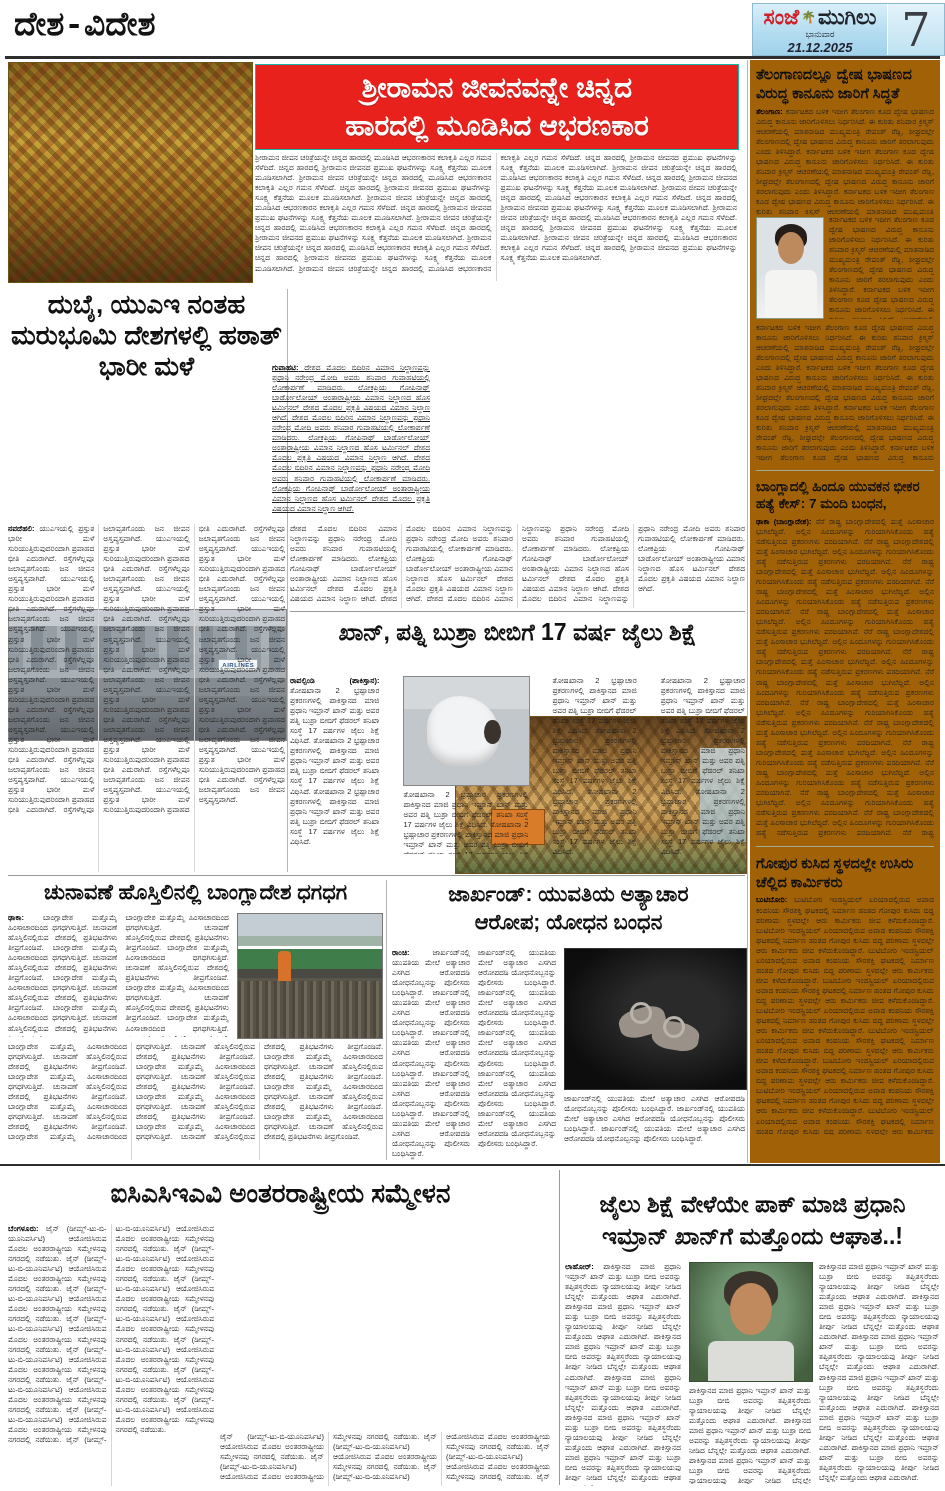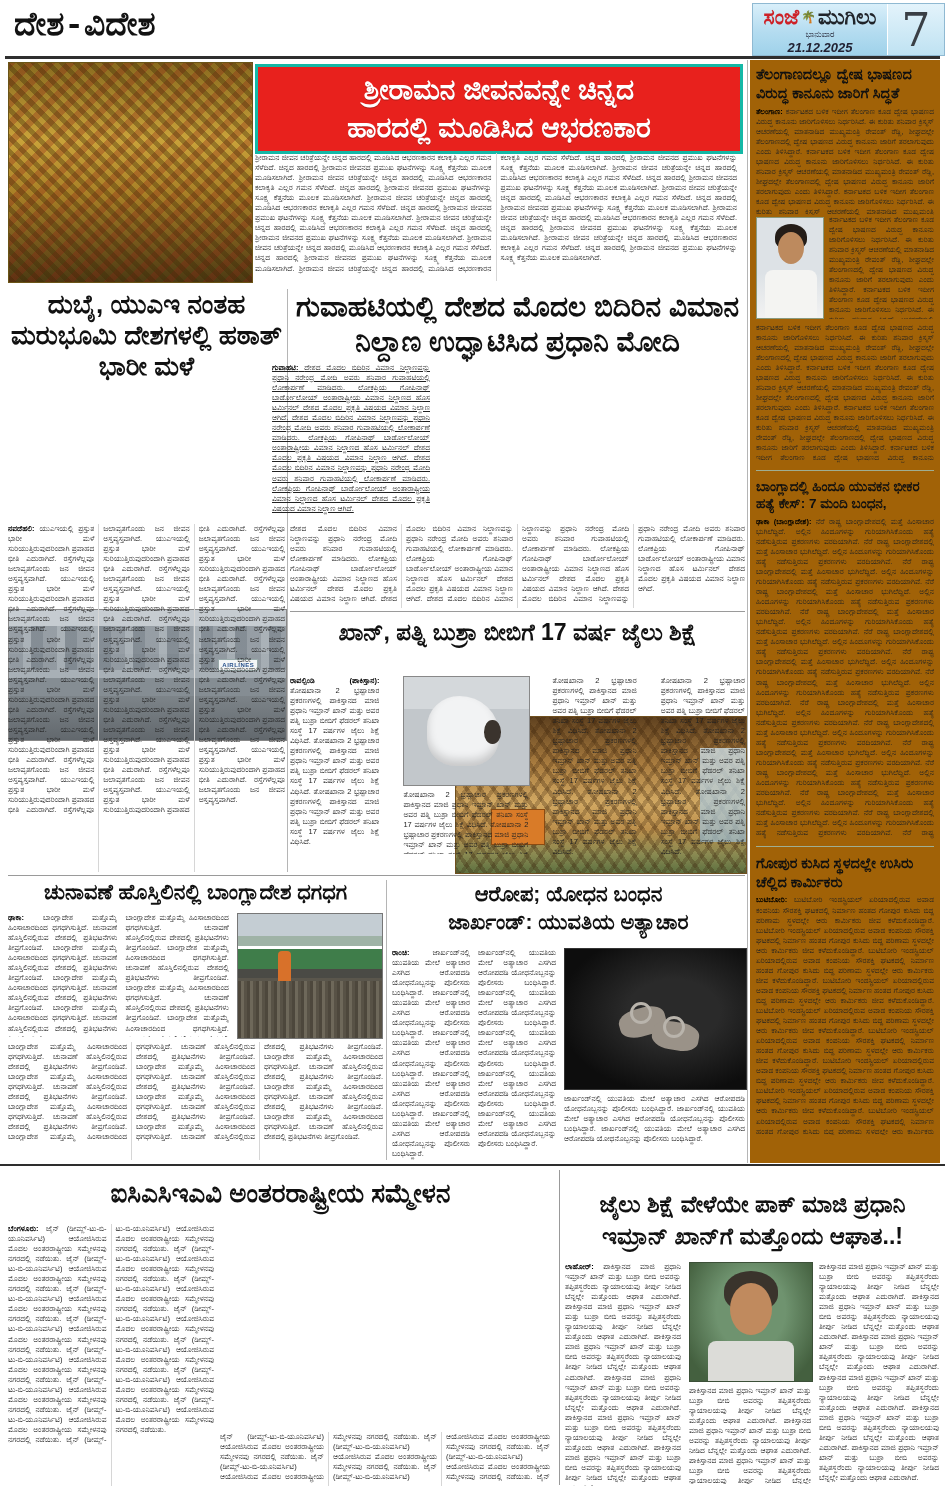--- a/index.html
+++ b/index.html
@@ -15,21 +15,21 @@
   .rail{background:#a16207;}
   .rail-divider{height:1px;background:#9fae92;margin:7px 0;}
   .photo{position:relative;overflow:hidden;}
   
   .masthead{display:flex;border:1px solid #8fb9d2;background:linear-gradient(180deg,#d9effa 0%,#b4dcf0 55%,#9fd2ea 100%);}
   .masthead-name{font-size:21px;font-weight:bold;letter-spacing:0px;white-space:nowrap;}
   .m-red{color:#cd2127;}
   .m-dark{color:#20242a;}
   .pageno{font-family:"DejaVu Serif","Liberation Serif",serif;font-weight:normal;font-size:46px;color:#3a3f45;line-height:1;}
   
-  .redbox{background:#e8211d;border:3px solid #14b8a6;color:#ffffff;display:flex;flex-direction:column;justify-content:center;}
+  .redbox{background:#e8211d;border:1px solid #14b8a6;color:#ffffff;display:flex;flex-direction:column;justify-content:center;}
   .redbox div{font-size:28px;font-weight:bold;line-height:1.35;text-align:center;text-shadow:0 1px 0 rgba(0,0,0,.25);}
   
   .photo-temple{background:
      repeating-linear-gradient(45deg, rgba(60,40,5,.35) 0 5px, rgba(0,0,0,0) 5px 10px),
      repeating-linear-gradient(-45deg, rgba(140,30,20,.30) 0 7px, rgba(0,0,0,0) 7px 14px),
      linear-gradient(180deg,#8a6b1f 0%,#c9a23a 35%,#a87f26 60%,#6f521a 85%,#4c3a12 100%);}
   .photo-flood{background:linear-gradient(180deg,#c6ccd1 0 34%,#a8b0b6 34% 52%,#858d93 52% 70%,#70777c 70% 100%);}
   .flood-buildings{position:absolute;left:0;top:12%;width:100%;height:34%;
      background:repeating-linear-gradient(90deg,#8e969d 0 14px,#a5adb3 14px 22px,#79828a 22px 34px);opacity:.85;}
   .flood-road{position:absolute;left:0;bottom:0;width:100%;height:34%;
@@ -152,21 +152,20 @@
     <div class="flood-sign">AIRLINES</div>
   </div>
 
   <div class="abs body-text colrule" style="left:8px;top:524px;width:277px;height:348px;column-count:3;">
     <span class="dateline">ನವದೆಹಲಿ:</span>
     <span>ಯುಎಇಯಲ್ಲಿ ಪ್ರಸ್ತುತ ಭಾರೀ ಮಳೆ ಸುರಿಯುತ್ತಿರುವುದರಿಂದಾಗಿ ಪ್ರವಾಹದ ಭೀತಿ ಎದುರಾಗಿದೆ. ರಸ್ತೆಗಳೆಲ್ಲವೂ ಜಲಾವೃತಗೊಂಡು ಜನ ಜೀವನ ಅಸ್ತವ್ಯಸ್ತವಾಗಿದೆ. ಯುಎಇಯಲ್ಲಿ ಪ್ರಸ್ತುತ ಭಾರೀ ಮಳೆ ಸುರಿಯುತ್ತಿರುವುದರಿಂದಾಗಿ ಪ್ರವಾಹದ ಭೀತಿ ಎದುರಾಗಿದೆ. ರಸ್ತೆಗಳೆಲ್ಲವೂ ಜಲಾವೃತಗೊಂಡು ಜನ ಜೀವನ ಅಸ್ತವ್ಯಸ್ತವಾಗಿದೆ. ಯುಎಇಯಲ್ಲಿ ಪ್ರಸ್ತುತ ಭಾರೀ ಮಳೆ ಸುರಿಯುತ್ತಿರುವುದರಿಂದಾಗಿ ಪ್ರವಾಹದ ಭೀತಿ ಎದುರಾಗಿದೆ. ರಸ್ತೆಗಳೆಲ್ಲವೂ ಜಲಾವೃತಗೊಂಡು ಜನ ಜೀವನ ಅಸ್ತವ್ಯಸ್ತವಾಗಿದೆ. ಯುಎಇಯಲ್ಲಿ ಪ್ರಸ್ತುತ ಭಾರೀ ಮಳೆ ಸುರಿಯುತ್ತಿರುವುದರಿಂದಾಗಿ ಪ್ರವಾಹದ ಭೀತಿ ಎದುರಾಗಿದೆ. ರಸ್ತೆಗಳೆಲ್ಲವೂ ಜಲಾವೃತಗೊಂಡು ಜನ ಜೀವನ ಅಸ್ತವ್ಯಸ್ತವಾಗಿದೆ. ಯುಎಇಯಲ್ಲಿ ಪ್ರಸ್ತುತ ಭಾರೀ ಮಳೆ ಸುರಿಯುತ್ತಿರುವುದರಿಂದಾಗಿ ಪ್ರವಾಹದ ಭೀತಿ ಎದುರಾಗಿದೆ. ರಸ್ತೆಗಳೆಲ್ಲವೂ ಜಲಾವೃತಗೊಂಡು ಜನ ಜೀವನ ಅಸ್ತವ್ಯಸ್ತವಾಗಿದೆ. ಯುಎಇಯಲ್ಲಿ ಪ್ರಸ್ತುತ ಭಾರೀ ಮಳೆ ಸುರಿಯುತ್ತಿರುವುದರಿಂದಾಗಿ ಪ್ರವಾಹದ ಭೀತಿ ಎದುರಾಗಿದೆ. ರಸ್ತೆಗಳೆಲ್ಲವೂ ಜಲಾವೃತಗೊಂಡು ಜನ ಜೀವನ ಅಸ್ತವ್ಯಸ್ತವಾಗಿದೆ. ಯುಎಇಯಲ್ಲಿ ಪ್ರಸ್ತುತ ಭಾರೀ ಮಳೆ ಸುರಿಯುತ್ತಿರುವುದರಿಂದಾಗಿ ಪ್ರವಾಹದ ಭೀತಿ ಎದುರಾಗಿದೆ. ರಸ್ತೆಗಳೆಲ್ಲವೂ ಜಲಾವೃತಗೊಂಡು ಜನ ಜೀವನ ಅಸ್ತವ್ಯಸ್ತವಾಗಿದೆ. ಯುಎಇಯಲ್ಲಿ ಪ್ರಸ್ತುತ ಭಾರೀ ಮಳೆ ಸುರಿಯುತ್ತಿರುವುದರಿಂದಾಗಿ ಪ್ರವಾಹದ ಭೀತಿ ಎದುರಾಗಿದೆ. ರಸ್ತೆಗಳೆಲ್ಲವೂ ಜಲಾವೃತಗೊಂಡು ಜನ ಜೀವನ ಅಸ್ತವ್ಯಸ್ತವಾಗಿದೆ. ಯುಎಇಯಲ್ಲಿ ಪ್ರಸ್ತುತ ಭಾರೀ ಮಳೆ ಸುರಿಯುತ್ತಿರುವುದರಿಂದಾಗಿ ಪ್ರವಾಹದ ಭೀತಿ ಎದುರಾಗಿದೆ. ರಸ್ತೆಗಳೆಲ್ಲವೂ ಜಲಾವೃತಗೊಂಡು ಜನ ಜೀವನ ಅಸ್ತವ್ಯಸ್ತವಾಗಿದೆ. ಯುಎಇಯಲ್ಲಿ ಪ್ರಸ್ತುತ ಭಾರೀ ಮಳೆ ಸುರಿಯುತ್ತಿರುವುದರಿಂದಾಗಿ ಪ್ರವಾಹದ ಭೀತಿ ಎದುರಾಗಿದೆ. ರಸ್ತೆಗಳೆಲ್ಲವೂ ಜಲಾವೃತಗೊಂಡು ಜನ ಜೀವನ ಅಸ್ತವ್ಯಸ್ತವಾಗಿದೆ. ಯುಎಇಯಲ್ಲಿ ಪ್ರಸ್ತುತ ಭಾರೀ ಮಳೆ ಸುರಿಯುತ್ತಿರುವುದರಿಂದಾಗಿ ಪ್ರವಾಹದ ಭೀತಿ ಎದುರಾಗಿದೆ. ರಸ್ತೆಗಳೆಲ್ಲವೂ ಜಲಾವೃತಗೊಂಡು ಜನ ಜೀವನ ಅಸ್ತವ್ಯಸ್ತವಾಗಿದೆ. ಯುಎಇಯಲ್ಲಿ ಪ್ರಸ್ತುತ ಭಾರೀ ಮಳೆ ಸುರಿಯುತ್ತಿರುವುದರಿಂದಾಗಿ ಪ್ರವಾಹದ ಭೀತಿ ಎದುರಾಗಿದೆ. ರಸ್ತೆಗಳೆಲ್ಲವೂ ಜಲಾವೃತಗೊಂಡು ಜನ ಜೀವನ ಅಸ್ತವ್ಯಸ್ತವಾಗಿದೆ. ಯುಎಇಯಲ್ಲಿ ಪ್ರಸ್ತುತ ಭಾರೀ ಮಳೆ ಸುರಿಯುತ್ತಿರುವುದರಿಂದಾಗಿ ಪ್ರವಾಹದ ಭೀತಿ ಎದುರಾಗಿದೆ. ರಸ್ತೆಗಳೆಲ್ಲವೂ ಜಲಾವೃತಗೊಂಡು ಜನ ಜೀವನ ಅಸ್ತವ್ಯಸ್ತವಾಗಿದೆ. ಯುಎಇಯಲ್ಲಿ ಪ್ರಸ್ತುತ ಭಾರೀ ಮಳೆ ಸುರಿಯುತ್ತಿರುವುದರಿಂದಾಗಿ ಪ್ರವಾಹದ ಭೀತಿ ಎದುರಾಗಿದೆ. ರಸ್ತೆಗಳೆಲ್ಲವೂ ಜಲಾವೃತಗೊಂಡು ಜನ ಜೀವನ ಅಸ್ತವ್ಯಸ್ತವಾಗಿದೆ. ಯುಎಇಯಲ್ಲಿ ಪ್ರಸ್ತುತ ಭಾರೀ ಮಳೆ ಸುರಿಯುತ್ತಿರುವುದರಿಂದಾಗಿ ಪ್ರವಾಹದ ಭೀತಿ ಎದುರಾಗಿದೆ. ರಸ್ತೆಗಳೆಲ್ಲವೂ ಜಲಾವೃತಗೊಂಡು ಜನ ಜೀವನ ಅಸ್ತವ್ಯಸ್ತವಾಗಿದೆ. ಯುಎಇಯಲ್ಲಿ ಪ್ರಸ್ತುತ ಭಾರೀ ಮಳೆ ಸುರಿಯುತ್ತಿರುವುದರಿಂದಾಗಿ ಪ್ರವಾಹದ ಭೀತಿ ಎದುರಾಗಿದೆ. ರಸ್ತೆಗಳೆಲ್ಲವೂ ಜಲಾವೃತಗೊಂಡು ಜನ ಜೀವನ ಅಸ್ತವ್ಯಸ್ತವಾಗಿದೆ. ಯುಎಇಯಲ್ಲಿ ಪ್ರಸ್ತುತ ಭಾರೀ ಮಳೆ ಸುರಿಯುತ್ತಿರುವುದರಿಂದಾಗಿ ಪ್ರವಾಹದ ಭೀತಿ ಎದುರಾಗಿದೆ. ರಸ್ತೆಗಳೆಲ್ಲವೂ ಜಲಾವೃತಗೊಂಡು ಜನ ಜೀವನ ಅಸ್ತವ್ಯಸ್ತವಾಗಿದೆ.</span>
   </div>
 
   <div class="abs vline" style="left:287px;top:289px;height:583px;"></div>
 
-  <div class="abs headline" style="left:290px;top:289px;width:455px;font-size:28px;line-height:1.25;">ಗುವಾಹಟಿಯಲ್ಲಿ ದೇಶದ ಮೊದಲ ಬಿದಿರಿನ ವಿಮಾನ ನಿಲ್ದಾಣ ಉದ್ಘಾಟಿಸಿದ ಪ್ರಧಾನಿ ಮೋದಿ</div>
 
   <div class="abs body-text" style="left:272px;top:363px;width:158px;height:156px;text-decoration:underline;">
     <span class="dateline">ಗುವಾಹಟಿ:</span>
     <span>ದೇಶದ ಮೊದಲ ಬಿದಿರಿನ ವಿಮಾನ ನಿಲ್ದಾಣವನ್ನು ಪ್ರಧಾನಿ ನರೇಂದ್ರ ಮೋದಿ ಅವರು ಶನಿವಾರ ಗುವಾಹಟಿಯಲ್ಲಿ ಲೋಕಾರ್ಪಣೆ ಮಾಡಿದರು. ಲೋಕಪ್ರಿಯ ಗೋಪಿನಾಥ್ ಬಾರ್ಡೋಲೋಯ್ ಅಂತಾರಾಷ್ಟ್ರೀಯ ವಿಮಾನ ನಿಲ್ದಾಣದ ಹೊಸ ಟರ್ಮಿನಲ್ ದೇಶದ ಮೊದಲ ಪ್ರಕೃತಿ ವಿಷಯದ ವಿಮಾನ ನಿಲ್ದಾಣ ಆಗಿದೆ. ದೇಶದ ಮೊದಲ ಬಿದಿರಿನ ವಿಮಾನ ನಿಲ್ದಾಣವನ್ನು ಪ್ರಧಾನಿ ನರೇಂದ್ರ ಮೋದಿ ಅವರು ಶನಿವಾರ ಗುವಾಹಟಿಯಲ್ಲಿ ಲೋಕಾರ್ಪಣೆ ಮಾಡಿದರು. ಲೋಕಪ್ರಿಯ ಗೋಪಿನಾಥ್ ಬಾರ್ಡೋಲೋಯ್ ಅಂತಾರಾಷ್ಟ್ರೀಯ ವಿಮಾನ ನಿಲ್ದಾಣದ ಹೊಸ ಟರ್ಮಿನಲ್ ದೇಶದ ಮೊದಲ ಪ್ರಕೃತಿ ವಿಷಯದ ವಿಮಾನ ನಿಲ್ದಾಣ ಆಗಿದೆ. ದೇಶದ ಮೊದಲ ಬಿದಿರಿನ ವಿಮಾನ ನಿಲ್ದಾಣವನ್ನು ಪ್ರಧಾನಿ ನರೇಂದ್ರ ಮೋದಿ ಅವರು ಶನಿವಾರ ಗುವಾಹಟಿಯಲ್ಲಿ ಲೋಕಾರ್ಪಣೆ ಮಾಡಿದರು. ಲೋಕಪ್ರಿಯ ಗೋಪಿನಾಥ್ ಬಾರ್ಡೋಲೋಯ್ ಅಂತಾರಾಷ್ಟ್ರೀಯ ವಿಮಾನ ನಿಲ್ದಾಣದ ಹೊಸ ಟರ್ಮಿನಲ್ ದೇಶದ ಮೊದಲ ಪ್ರಕೃತಿ ವಿಷಯದ ವಿಮಾನ ನಿಲ್ದಾಣ ಆಗಿದೆ.</span>
   </div>
 
   <div class="abs photo photo-airport" style="left:455px;top:363px;width:290px;height:156px;border:1px solid #70501f;">
     <div class="airport-machine"></div>
     <div class="airport-glass"></div>
   </div>
@@ -221,22 +220,22 @@
     </div>
   </div>
 
   <div class="abs body-text colrule" style="left:8px;top:1042px;width:375px;height:118px;column-count:3;">
     <span>ಬಾಂಗ್ಲಾದೇಶ ಮತ್ತೊಮ್ಮೆ ಹಿಂಸಾಚಾರದಿಂದ ಧಗಧಗಿಸುತ್ತಿದೆ. ಚುನಾವಣೆ ಹೊಸ್ತಿಲಿನಲ್ಲಿರುವ ದೇಶದಲ್ಲಿ ಪ್ರತಿಭಟನೆಗಳು ತೀವ್ರಗೊಂಡಿವೆ. ಬಾಂಗ್ಲಾದೇಶ ಮತ್ತೊಮ್ಮೆ ಹಿಂಸಾಚಾರದಿಂದ ಧಗಧಗಿಸುತ್ತಿದೆ. ಚುನಾವಣೆ ಹೊಸ್ತಿಲಿನಲ್ಲಿರುವ ದೇಶದಲ್ಲಿ ಪ್ರತಿಭಟನೆಗಳು ತೀವ್ರಗೊಂಡಿವೆ. ಬಾಂಗ್ಲಾದೇಶ ಮತ್ತೊಮ್ಮೆ ಹಿಂಸಾಚಾರದಿಂದ ಧಗಧಗಿಸುತ್ತಿದೆ. ಚುನಾವಣೆ ಹೊಸ್ತಿಲಿನಲ್ಲಿರುವ ದೇಶದಲ್ಲಿ ಪ್ರತಿಭಟನೆಗಳು ತೀವ್ರಗೊಂಡಿವೆ. ಬಾಂಗ್ಲಾದೇಶ ಮತ್ತೊಮ್ಮೆ ಹಿಂಸಾಚಾರದಿಂದ ಧಗಧಗಿಸುತ್ತಿದೆ. ಚುನಾವಣೆ ಹೊಸ್ತಿಲಿನಲ್ಲಿರುವ ದೇಶದಲ್ಲಿ ಪ್ರತಿಭಟನೆಗಳು ತೀವ್ರಗೊಂಡಿವೆ. ಬಾಂಗ್ಲಾದೇಶ ಮತ್ತೊಮ್ಮೆ ಹಿಂಸಾಚಾರದಿಂದ ಧಗಧಗಿಸುತ್ತಿದೆ. ಚುನಾವಣೆ ಹೊಸ್ತಿಲಿನಲ್ಲಿರುವ ದೇಶದಲ್ಲಿ ಪ್ರತಿಭಟನೆಗಳು ತೀವ್ರಗೊಂಡಿವೆ. ಬಾಂಗ್ಲಾದೇಶ ಮತ್ತೊಮ್ಮೆ ಹಿಂಸಾಚಾರದಿಂದ ಧಗಧಗಿಸುತ್ತಿದೆ. ಚುನಾವಣೆ ಹೊಸ್ತಿಲಿನಲ್ಲಿರುವ ದೇಶದಲ್ಲಿ ಪ್ರತಿಭಟನೆಗಳು ತೀವ್ರಗೊಂಡಿವೆ. ಬಾಂಗ್ಲಾದೇಶ ಮತ್ತೊಮ್ಮೆ ಹಿಂಸಾಚಾರದಿಂದ ಧಗಧಗಿಸುತ್ತಿದೆ. ಚುನಾವಣೆ ಹೊಸ್ತಿಲಿನಲ್ಲಿರುವ ದೇಶದಲ್ಲಿ ಪ್ರತಿಭಟನೆಗಳು ತೀವ್ರಗೊಂಡಿವೆ. ಬಾಂಗ್ಲಾದೇಶ ಮತ್ತೊಮ್ಮೆ ಹಿಂಸಾಚಾರದಿಂದ ಧಗಧಗಿಸುತ್ತಿದೆ. ಚುನಾವಣೆ ಹೊಸ್ತಿಲಿನಲ್ಲಿರುವ ದೇಶದಲ್ಲಿ ಪ್ರತಿಭಟನೆಗಳು ತೀವ್ರಗೊಂಡಿವೆ. ಬಾಂಗ್ಲಾದೇಶ ಮತ್ತೊಮ್ಮೆ ಹಿಂಸಾಚಾರದಿಂದ ಧಗಧಗಿಸುತ್ತಿದೆ. ಚುನಾವಣೆ ಹೊಸ್ತಿಲಿನಲ್ಲಿರುವ ದೇಶದಲ್ಲಿ ಪ್ರತಿಭಟನೆಗಳು ತೀವ್ರಗೊಂಡಿವೆ. ಬಾಂಗ್ಲಾದೇಶ ಮತ್ತೊಮ್ಮೆ ಹಿಂಸಾಚಾರದಿಂದ ಧಗಧಗಿಸುತ್ತಿದೆ. ಚುನಾವಣೆ ಹೊಸ್ತಿಲಿನಲ್ಲಿರುವ ದೇಶದಲ್ಲಿ ಪ್ರತಿಭಟನೆಗಳು ತೀವ್ರಗೊಂಡಿವೆ.</span>
   </div>
 
   <div class="abs vline" style="left:386px;top:880px;height:280px;"></div>
 
   <div class="abs headline" style="left:392px;top:880px;width:353px;font-size:21px;line-height:1.35;">
+    <div>ಜಾರ್ಖಂಡ್: ಯುವತಿಯ ಅತ್ಯಾಚಾರ</div>
     <div>ಆರೋಪ; ಯೋಧನ ಬಂಧನ</div>
-    <div>ಜಾರ್ಖಂಡ್: ಯುವತಿಯ ಅತ್ಯಾಚಾರ</div>
   </div>
 
   <div class="abs flexrow" style="left:392px;top:948px;width:353px;height:212px;gap:8px;">
     <div class="body-text" style="width:78px;height:212px;">
       <span class="dateline">ರಾಂಚಿ:</span>
       <span>ಜಾರ್ಖಂಡ್‌ನಲ್ಲಿ ಯುವತಿಯ ಮೇಲೆ ಅತ್ಯಾಚಾರ ಎಸಗಿದ ಆರೋಪದಡಿ ಯೋಧನೊಬ್ಬನನ್ನು ಪೊಲೀಸರು ಬಂಧಿಸಿದ್ದಾರೆ. ಜಾರ್ಖಂಡ್‌ನಲ್ಲಿ ಯುವತಿಯ ಮೇಲೆ ಅತ್ಯಾಚಾರ ಎಸಗಿದ ಆರೋಪದಡಿ ಯೋಧನೊಬ್ಬನನ್ನು ಪೊಲೀಸರು ಬಂಧಿಸಿದ್ದಾರೆ. ಜಾರ್ಖಂಡ್‌ನಲ್ಲಿ ಯುವತಿಯ ಮೇಲೆ ಅತ್ಯಾಚಾರ ಎಸಗಿದ ಆರೋಪದಡಿ ಯೋಧನೊಬ್ಬನನ್ನು ಪೊಲೀಸರು ಬಂಧಿಸಿದ್ದಾರೆ. ಜಾರ್ಖಂಡ್‌ನಲ್ಲಿ ಯುವತಿಯ ಮೇಲೆ ಅತ್ಯಾಚಾರ ಎಸಗಿದ ಆರೋಪದಡಿ ಯೋಧನೊಬ್ಬನನ್ನು ಪೊಲೀಸರು ಬಂಧಿಸಿದ್ದಾರೆ. ಜಾರ್ಖಂಡ್‌ನಲ್ಲಿ ಯುವತಿಯ ಮೇಲೆ ಅತ್ಯಾಚಾರ ಎಸಗಿದ ಆರೋಪದಡಿ ಯೋಧನೊಬ್ಬನನ್ನು ಪೊಲೀಸರು ಬಂಧಿಸಿದ್ದಾರೆ.</span>
     </div>
     <div class="body-text" style="width:78px;height:212px;">
       <span>ಜಾರ್ಖಂಡ್‌ನಲ್ಲಿ ಯುವತಿಯ ಮೇಲೆ ಅತ್ಯಾಚಾರ ಎಸಗಿದ ಆರೋಪದಡಿ ಯೋಧನೊಬ್ಬನನ್ನು ಪೊಲೀಸರು ಬಂಧಿಸಿದ್ದಾರೆ. ಜಾರ್ಖಂಡ್‌ನಲ್ಲಿ ಯುವತಿಯ ಮೇಲೆ ಅತ್ಯಾಚಾರ ಎಸಗಿದ ಆರೋಪದಡಿ ಯೋಧನೊಬ್ಬನನ್ನು ಪೊಲೀಸರು ಬಂಧಿಸಿದ್ದಾರೆ. ಜಾರ್ಖಂಡ್‌ನಲ್ಲಿ ಯುವತಿಯ ಮೇಲೆ ಅತ್ಯಾಚಾರ ಎಸಗಿದ ಆರೋಪದಡಿ ಯೋಧನೊಬ್ಬನನ್ನು ಪೊಲೀಸರು ಬಂಧಿಸಿದ್ದಾರೆ. ಜಾರ್ಖಂಡ್‌ನಲ್ಲಿ ಯುವತಿಯ ಮೇಲೆ ಅತ್ಯಾಚಾರ ಎಸಗಿದ ಆರೋಪದಡಿ ಯೋಧನೊಬ್ಬನನ್ನು ಪೊಲೀಸರು ಬಂಧಿಸಿದ್ದಾರೆ. ಜಾರ್ಖಂಡ್‌ನಲ್ಲಿ ಯುವತಿಯ ಮೇಲೆ ಅತ್ಯಾಚಾರ ಎಸಗಿದ ಆರೋಪದಡಿ ಯೋಧನೊಬ್ಬನನ್ನು ಪೊಲೀಸರು ಬಂಧಿಸಿದ್ದಾರೆ.</span>
     </div>

